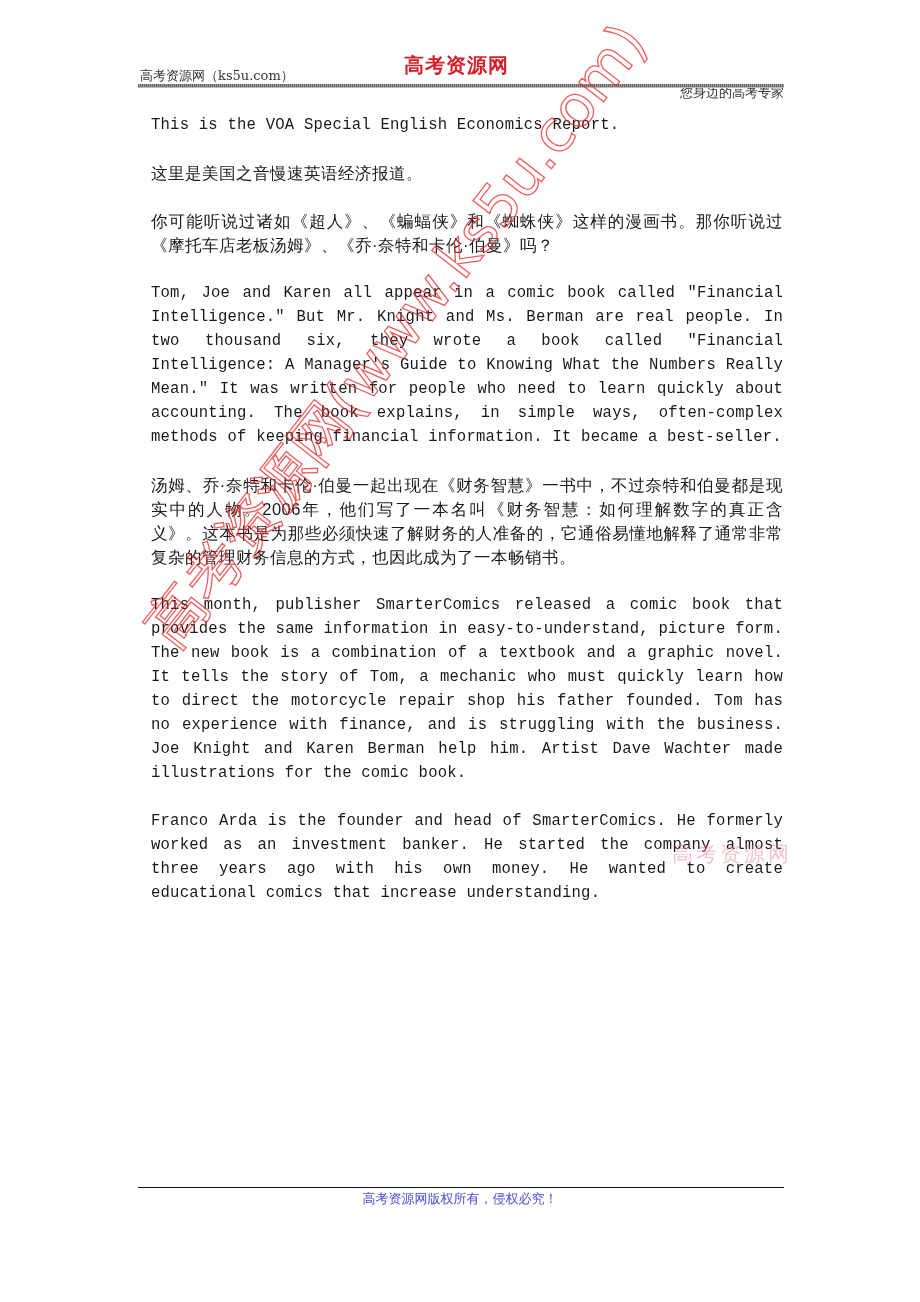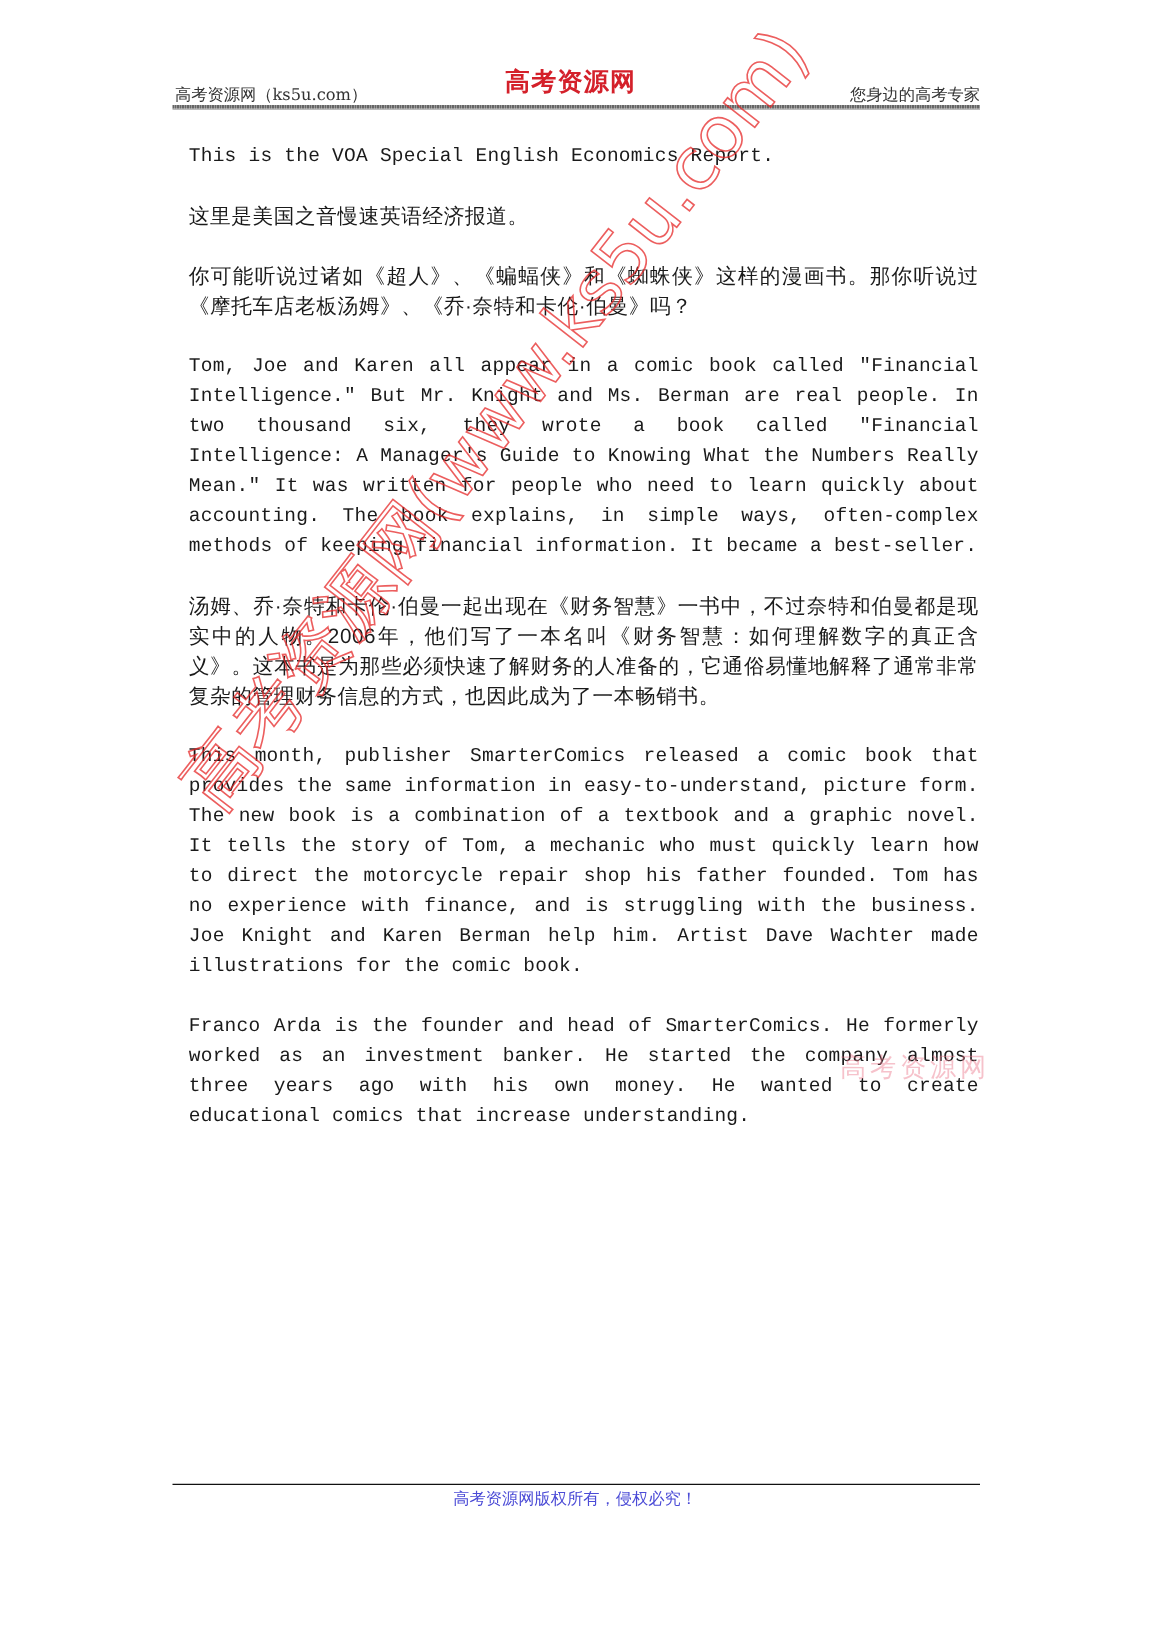--- a/index.html
+++ b/index.html
@@ -4,21 +4,21 @@
 <style>
   html, body { margin: 0; padding: 0; background: #ffffff; }
   body { width: 920px; height: 1302px; position: relative; overflow: hidden;
          font-family: "DejaVu Serif", "Liberation Serif", serif; color: #1a1a1a; }
 
   .page { position: absolute; left: 0; top: 0; width: 920px; height: 1302px; }
 
   
   .hdr { position: absolute; left: 138px; top: 52px; width: 646px; height: 36px; text-align: right; }
   .hdr-left { position: absolute; left: 2px; top: 15px; font-size: 13px; color: #333; }
-  .hdr-right { position: absolute; right: 0; top: 15px; font-size: 13px; color: #333; }
+  .hdr-right { position: absolute; right: 0; top: 32px; font-size: 13px; color: #333; }
   .hdr-logo { position: absolute; left: 266px; top: 0; font-size: 20px; font-weight: bold;
               color: #d4202a; letter-spacing: 1px; font-family: "DejaVu Serif", serif; }
   .hdr-rule { position: absolute; left: 138px; top: 84px; width: 646px; height: 3px;
               background: repeating-linear-gradient(90deg,#666 0 1px,#999 1px 2px);
               border-bottom: 1px solid #bbb; }
 
   
   .content { position: absolute; left: 139px; top: 113px; width: 644px; }
   .p { margin: 0 0 24px 12px; font-size: 16.2px; line-height: 24px; text-align: justify;
        text-align-last: left; }

